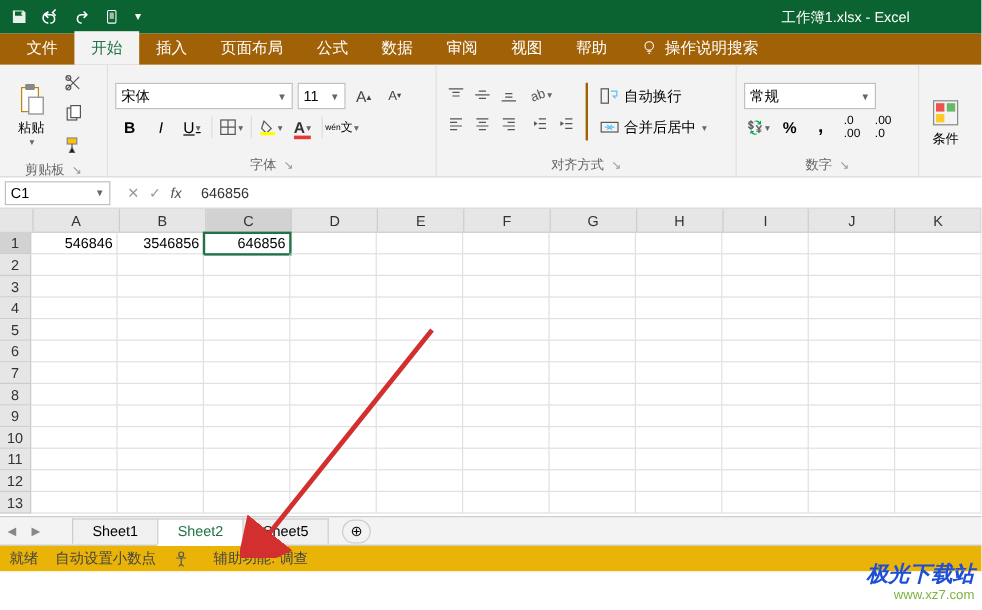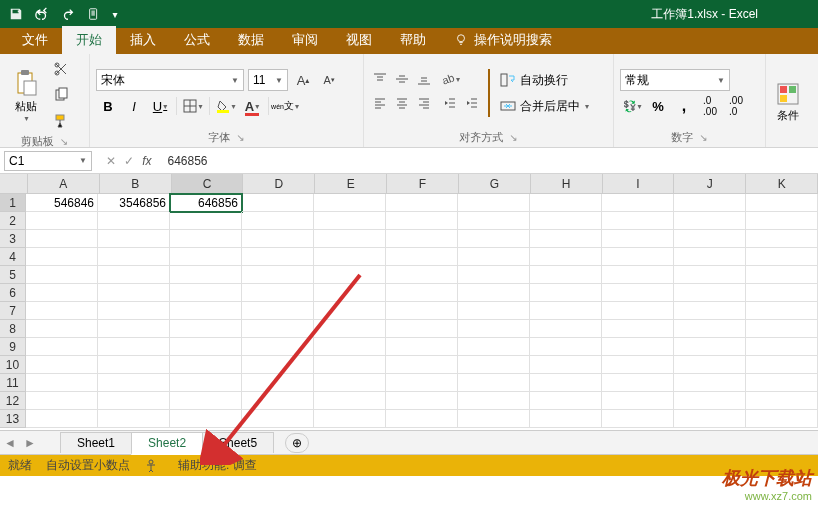--- a/index.html
+++ b/index.html
@@ -78,21 +78,21 @@
 .tab-nav-btn { width: 20px; text-align: center; color: #888; cursor: pointer; }
 .sheet-tab { padding: 3px 16px; border: 1px solid #ccc; border-bottom: none; background: #f0f0f0; cursor: pointer; margin-right: -1px; }
 .sheet-tab.active { background: #fff; color: #217346; border-bottom: 2px solid #fff; position: relative; top: 1px; }
 .add-sheet { width: 24px; height: 20px; display: flex; align-items: center; justify-content: center; cursor: pointer; margin-left: 12px; border: 1px solid #ccc; border-radius: 10px; }
 
 
 .status-bar { height: 22px; background: #eab308; border-top: 1px solid #ccc; display: flex; align-items: center; font-size: 12px; color: #444; padding: 0 8px; gap: 14px; }
 
 
 .watermark { position: absolute; right: 6px; bottom: 6px; text-align: right; pointer-events: none; }
-.watermark .wm1 { color: #c2410c; font-size: 18px; font-weight: bold; font-style: italic; }
+.watermark .wm1 { color: #1d4ed8; font-size: 18px; font-weight: bold; font-style: italic; }
 .watermark .wm2 { color: #7cb342; font-size: 11px; }
 </style>
 </head>
 <body>
 
 <div class="titlebar">
   <div class="qat">
     <div class="qat-btn">
       <svg viewBox="0 0 16 16">
           <path fill="#fff" d="M2 2h10l2 2v10H2z M4 3v4h7V3z M10 4h1v2h-1z M4 9h8v4H4z" opacity="0.9"></path>
@@ -117,20 +117,21 @@
     </div>
     <div class="qat-btn" style="width:14px;font-size:10px;color:#fff">▾</div>
   </div>
   <div class="title-center">工作簿1.xlsx - Excel</div>
 </div>
 
 <div class="ribbon-tabs">
   <div class="ribbon-tab">文件</div>
   <div class="ribbon-tab active">开始</div>
   <div class="ribbon-tab">插入</div>
+  <div class="ribbon-tab">页面布局</div>
   <div class="ribbon-tab">公式</div>
   <div class="ribbon-tab">数据</div>
   <div class="ribbon-tab">审阅</div>
   <div class="ribbon-tab">视图</div>
   <div class="ribbon-tab">帮助</div>
   <div class="ribbon-tab" style="display:flex;align-items:center;gap:6px">
     <svg width="14" height="14" viewBox="0 0 16 16">
         <circle cx="8" cy="6" r="4" fill="none" stroke="#fff"></circle>
         <path stroke="#fff" d="M6 11h4M7 13h2"></path>
       </svg>

